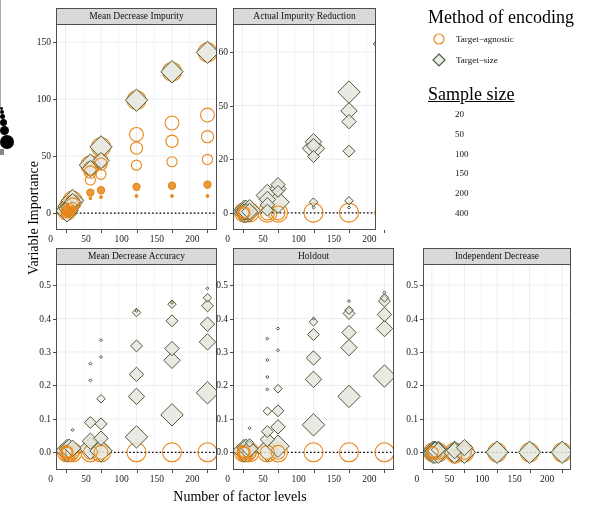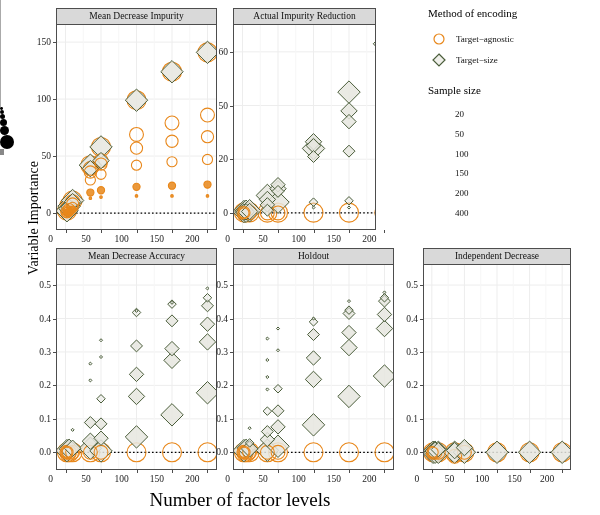--- a/index.html
+++ b/index.html
@@ -3,41 +3,41 @@
 <meta charset="utf-8">
 <style>
   html,body{margin:0;padding:0;background:#ffffff;}
   body{width:600px;height:515px;position:relative;overflow:hidden;
        font-family:"Liberation Serif","DejaVu Serif",serif;color:#000;}
   .fig{position:absolute;left:0;top:0;width:600px;height:515px;}
 
   
   #ylab{position:absolute;left:-96px;top:210px;width:260px;text-align:center;
         font-size:14px;transform:rotate(-90deg);transform-origin:center center;}
-  #xlab{position:absolute;left:40px;top:489px;width:400px;text-align:center;font-size:19px;}
+  #xlab{position:absolute;left:40px;top:489px;width:400px;text-align:center;font-size:14px;}
 
   
   .panel{position:absolute;box-sizing:border-box;}
   .strip{position:absolute;left:0;top:0;right:0;height:17px;background:#d9d9d9;
          border:1px solid #4d4d4d;box-sizing:border-box;
          font-size:9.5px;line-height:15px;text-align:center;color:#111;}
   .plotarea{position:absolute;left:0;top:17px;right:0;bottom:0;
             background:#ffffff;border:1px solid #4d4d4d;border-top:none;
             box-sizing:border-box;overflow:hidden;}
   .plotarea svg{position:absolute;left:0;top:0;}
 
   
   .ytick{position:absolute;font-size:9.5px;text-align:right;color:#1a1a1a;
          transform:translateY(-50%);}
   .xtick{position:absolute;font-size:9.5px;text-align:center;color:#1a1a1a;
          transform:translateX(-50%);}
   .tickmark{position:absolute;background:#4d4d4d;}
 
   
-  .lg-title{position:absolute;font-size:11px;color:#000;}
+  .lg-title{position:absolute;font-size:18px;color:#000;}
   .lg-lab{position:absolute;font-size:9px;color:#111;}
   .lg-key{position:absolute;}
 </style>
 </head>
 <body>
 
 <div class="fig">
 
   <div id="ylab">Variable Importance</div>
   <div id="xlab">Number of factor levels</div>
@@ -394,21 +394,21 @@
   <div id="legend">
       <div class="lg-title" style="left: 428px; top: 7px;">Method of encoding</div>
       <div class="lg-key" style="left: 429px; top: 31px; width: 20px; height: 16px;"><svg width="20" height="16">
           <circle cx="10" cy="8" r="5" fill="none" stroke="#E8871A" stroke-width="1.2"></circle>
         </svg></div>
       <div class="lg-lab" style="left: 456px; top: 34px;">Target−agnostic</div>
       <div class="lg-key" style="left: 429px; top: 52px; width: 20px; height: 16px;"><svg width="20" height="16">
           <polygon points="10,2 16,8 10,14 4,8" fill="#EFEFEA" stroke="#4A5D3A" stroke-width="1.2"></polygon>
         </svg></div>
       <div class="lg-lab" style="left: 456px; top: 55px;">Target−size</div>
-      <div class="lg-title" style="left: 428px; top: 84px;">Sample size</div>
+      <div class="lg-title" style="left: 428px; top: 84px; text-decoration: underline;">Sample size</div>
       <div style="left: 447px; top: 106px; width: 1px; height: 107px; background: rgb(170, 170, 170);"></div>
       <div style="left: 433.6px; top: 108.6px; width: 2.8px; height: 2.8px; border-radius: 50%; background: rgb(0, 0, 0);"></div>
       <div style="left: 433px; top: 128px; width: 4px; height: 4px; border-radius: 50%; background: rgb(0, 0, 0);"></div>
       <div style="left: 432.3px; top: 148.3px; width: 5.4px; height: 5.4px; border-radius: 50%; background: rgb(0, 0, 0);"></div>
       <div style="left: 431.4px; top: 168.4px; width: 7.2px; height: 7.2px; border-radius: 50%; background: rgb(0, 0, 0);"></div>
       <div style="left: 430.5px; top: 187.5px; width: 9px; height: 9px; border-radius: 50%; background: rgb(0, 0, 0);"></div>
       <div style="left: 428px; top: 202px; width: 14px; height: 14px; border-radius: 50%; background: rgb(0, 0, 0);"></div>
       <div style="left: 447px; top: 114px; width: 4px; height: 1px; background: rgb(136, 136, 136);"></div>
       <div class="lg-lab" style="left: 455px; top: 109px;">20</div>
       <div style="left: 447px; top: 133.8px; width: 4px; height: 1px; background: rgb(136, 136, 136);"></div>

